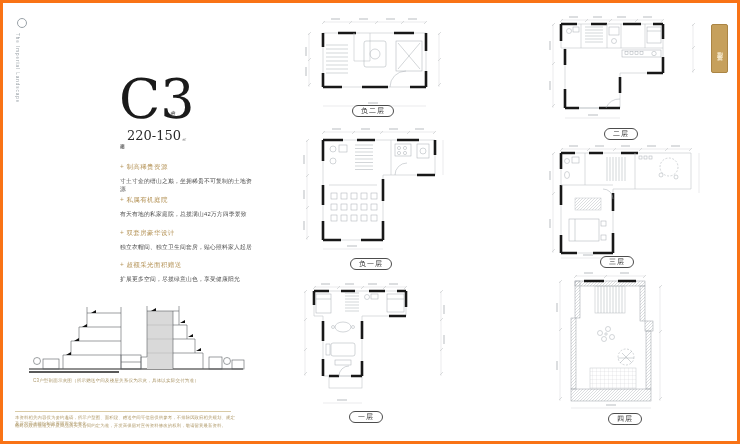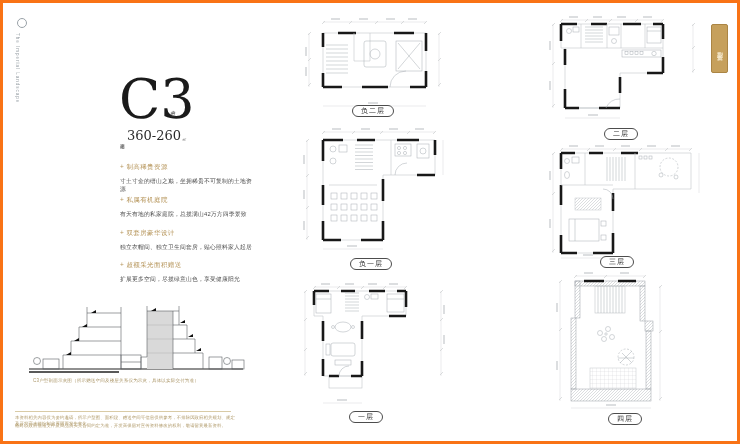--- a/index.html
+++ b/index.html
@@ -59,21 +59,21 @@
   <div class="brand-vert">The Imperial Landscape</div>
 
   <div class="badge">
     <span>户型鉴赏</span>
   </div>
 
   <div class="unit-code">C3</div>
   <div class="unit-code-note">户型</div>
   <div class="unit-area">
     <span class="pre">建面</span>
-    <span class="val">360-260</span>
+    <span class="val">220-150</span>
     <span class="su">㎡</span>
   </div>
 
   <div class="feat" style="top:160px;">
     <div class="t">+ 制高稀贵资源</div>
     <div class="d">寸土寸金的缙山之巅，坐拥稀贵不可复制的土地资源</div>
   </div>
   <div class="feat" style="top:193px;">
     <div class="t">+ 私属有机庭院</div>
     <div class="d">有天有地的私家庭院，总揽满山42万方四季景致</div>

